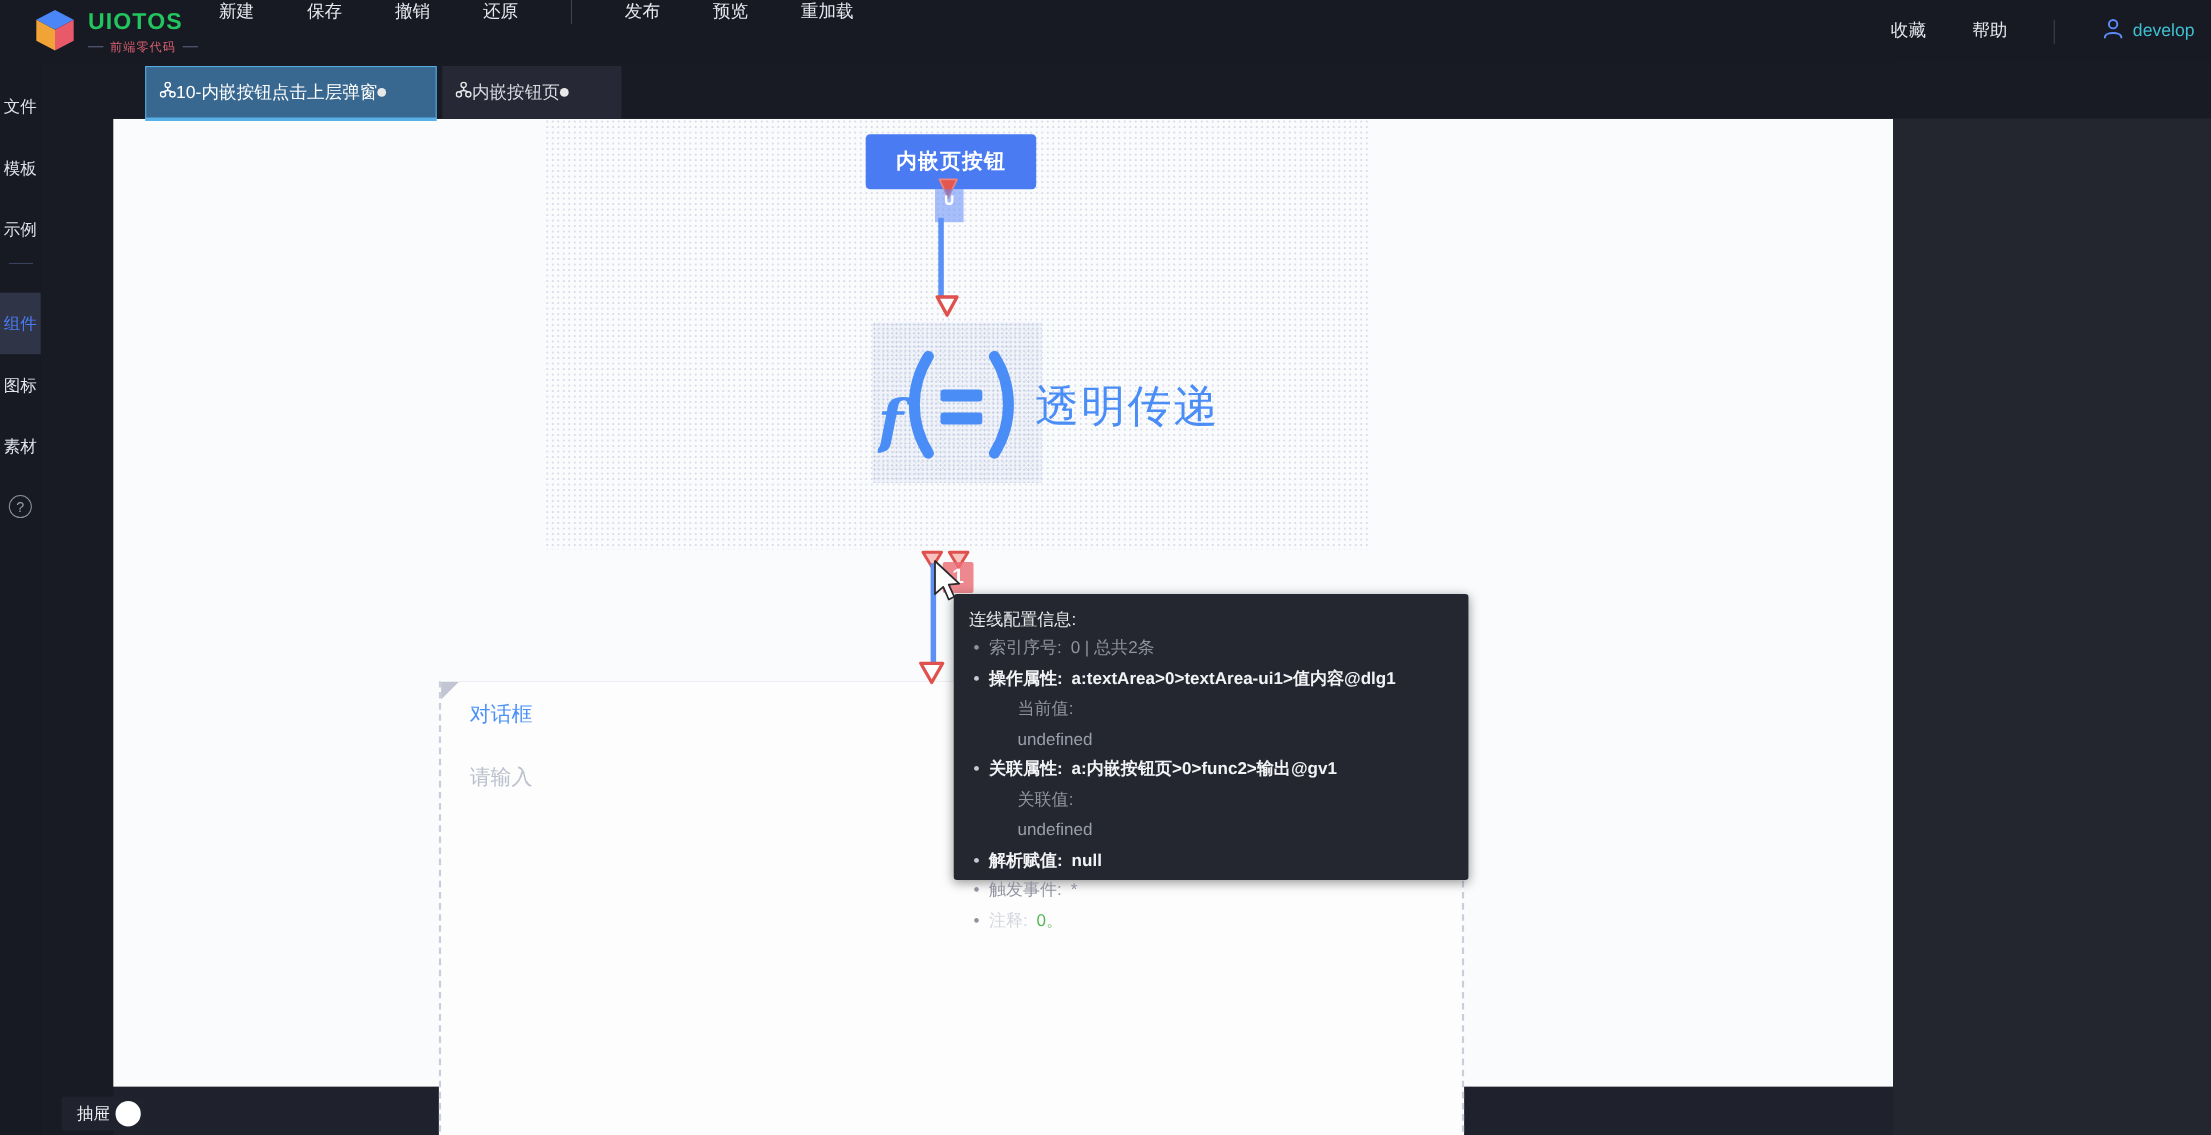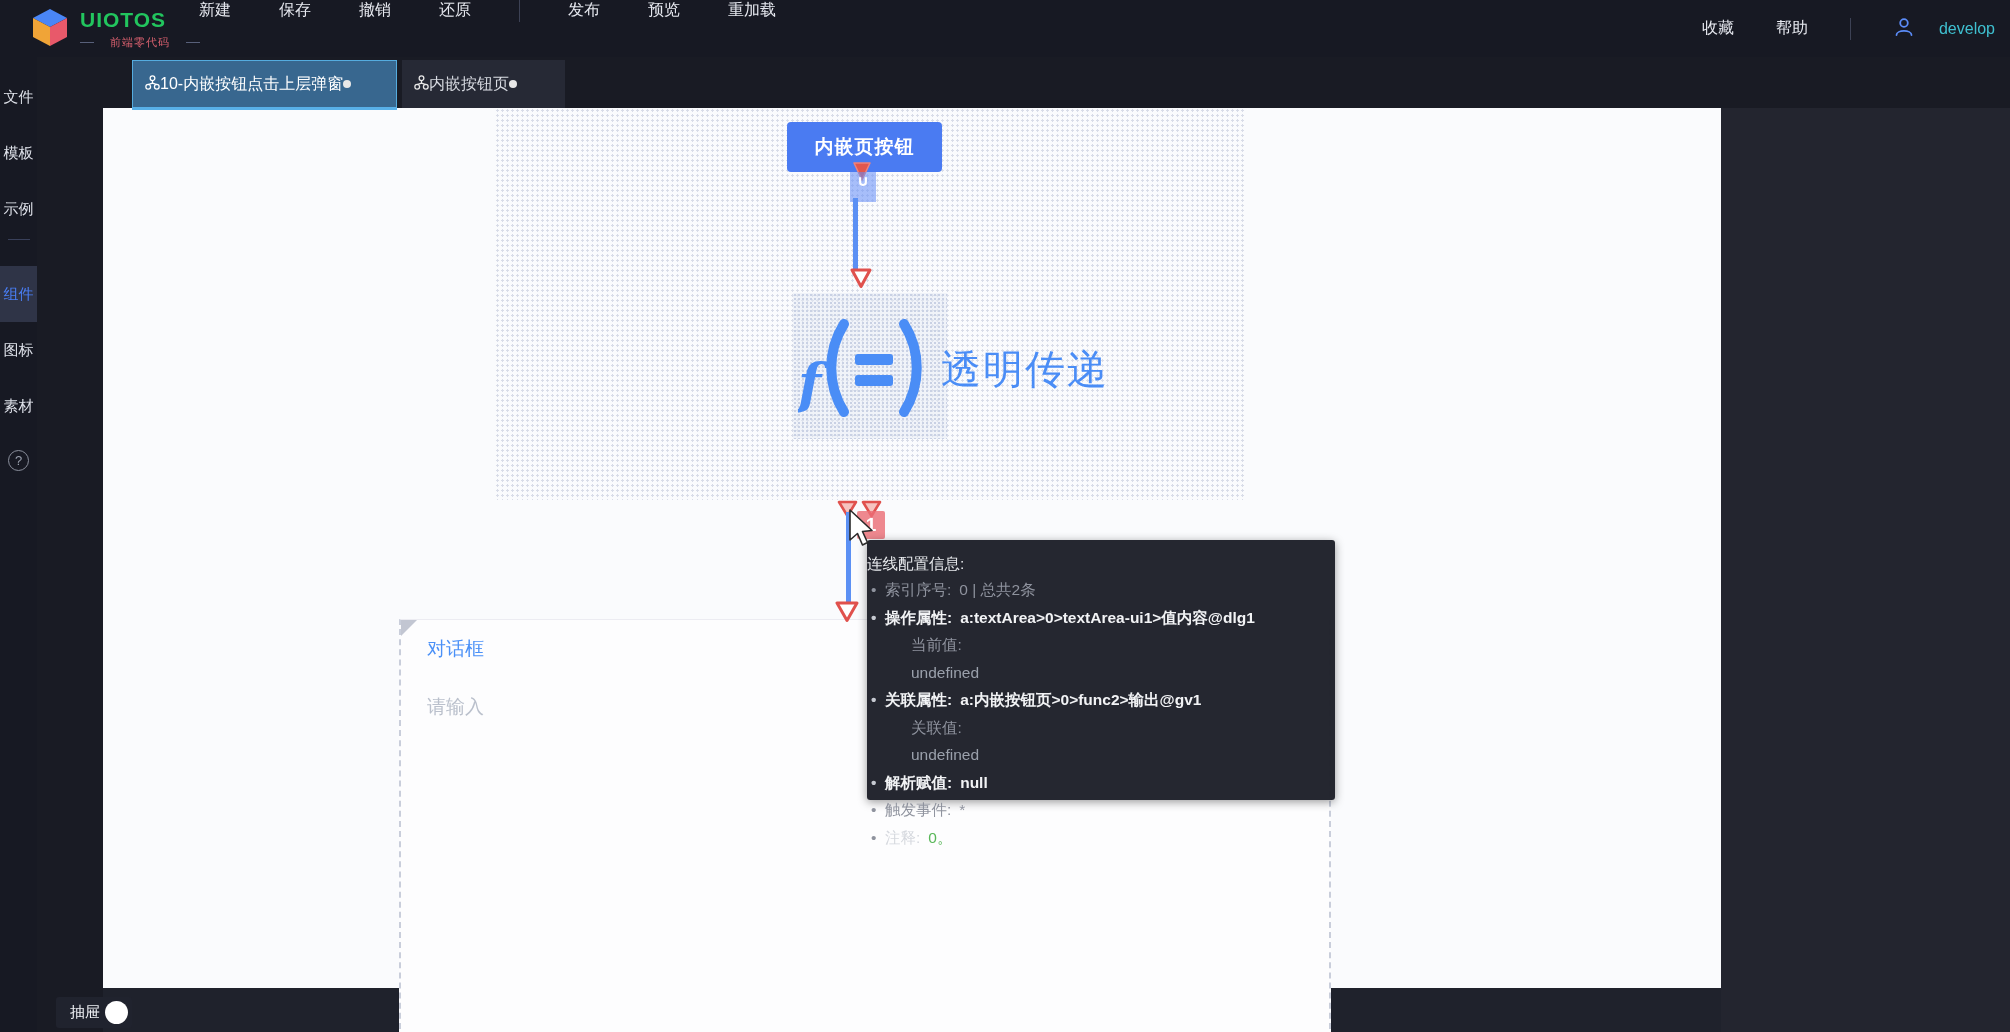--- a/index.html
+++ b/index.html
@@ -5,28 +5,28 @@
   * { margin:0; padding:0; box-sizing:border-box; }
   html,body { width:2010px; height:1032px; overflow:hidden; background:#191b24;
               font-family:"Liberation Sans","DejaVu Sans",sans-serif; }
   #stage { position:relative; width:2010px; height:1032px; }
 
   
   .topbar { position:absolute; left:0; top:0; width:2010px; height:57px; background:#171923; z-index:10; }
   .logo { position:absolute; left:28px; top:6px; display:flex; align-items:flex-start; }
   .logo-text { margin-left:8px; }
   .logo-title { color:#22c55e; font-size:21px; font-weight:bold; letter-spacing:1px; line-height:28px; }
-  .logo-sub { display:flex; align-items:center; gap:16px; margin-top:1px; }
+  .logo-sub { display:flex; align-items:center; gap:6px; margin-top:1px; }
   .logo-sub span.txt { color:#d8606e; font-size:11px; letter-spacing:1px; }
   .logo-dash { width:14px; height:1px; background:#58607a; }
   .menu { position:absolute; left:199px; top:0; height:57px; display:flex; align-items:flex-start; gap:48px; }
   .menu-item { color:#e6e8ef; font-size:16px; cursor:pointer; white-space:nowrap; }
   .vdiv { width:1px; height:22px; background:#3c4154; }
   .menu-right { position:absolute; right:15px; top:0; height:57px; display:flex; align-items:center; gap:42px; }
-  .user { display:flex; align-items:center; gap:24px;text-align:center; }
+  .user { display:flex; align-items:center; gap:7px;text-align:center; }
   .user-name { color:#3fc0d0; font-size:16px; }
 
   
   .sidebar1 { position:absolute; left:0; top:57px; width:37px; height:975px; background:#171923; z-index:9; }
   .sb1-item { width:37px; height:56px; display:flex; align-items:center; justify-content:center;
               color:#dfe2ea; font-size:15px; cursor:pointer; }
   .sb1-item.active { background:#2f3447; color:#4a7ff7; }
   .sb1-divider { width:22px; height:1px; background:#39405a; margin:2px auto; }
   .help-circle { width:21px; height:21px; border:1.5px solid #8a8f9c; border-radius:50%;
                  color:#9aa0ad; font-size:13px; display:flex; align-items:center; justify-content:center; margin:16px auto; }
@@ -78,21 +78,21 @@
                   background-color:rgba(228,233,244,.45);
                   background-image:radial-gradient(circle,#c9d1e4 1px,transparent 1.1px); background-size:4px 4px; }
   .fnode-glyph { position:absolute; left:798px; top:318px; }
   .fnode-label { position:absolute; left:941px; top:342px; color:#4a8df6; font-size:40px; letter-spacing:2px; }
   .badge { position:absolute; left:857px; top:511px; width:28px; height:28px; background:rgba(236,110,118,.82);
            border-radius:2px; color:#ffffff; font-size:19px; font-weight:bold;
            display:flex; align-items:center; justify-content:center; }
 
   
   .tooltip { position:absolute; left:867px; top:540px; width:468px; height:260px; background:rgba(30,32,41,.97);
-             border-radius:3px; z-index:30; padding:12px 0; box-shadow:0 2px 10px rgba(0,0,0,.4); }
+             border-radius:3px; z-index:30; padding:12px 14px; box-shadow:0 2px 10px rgba(0,0,0,.4); }
   .tt-title { color:#e8eaed; font-size:15.5px; line-height:24px; }
   .tt-row { display:flex; font-size:15.5px; line-height:27.5px; white-space:nowrap; }
   .tt-bullet { width:18px; text-align:left; padding-left:4px; flex:none; }
   .tt-label { margin-right:8px; flex:none; }
   .row-dim, .row-dim .tt-bullet { color:#8f939e; }
   .row-bold { color:#f2f3f5; font-weight:bold; }
   .row-bold .tt-bullet { color:#c6c9d1; }
   .row-sub { color:#8f939e; padding-left:44px;flex-direction:column; }
   .row-sub .tt-value { color:#9aa0ab; }
   .row-note { color:#d5d8de; }

